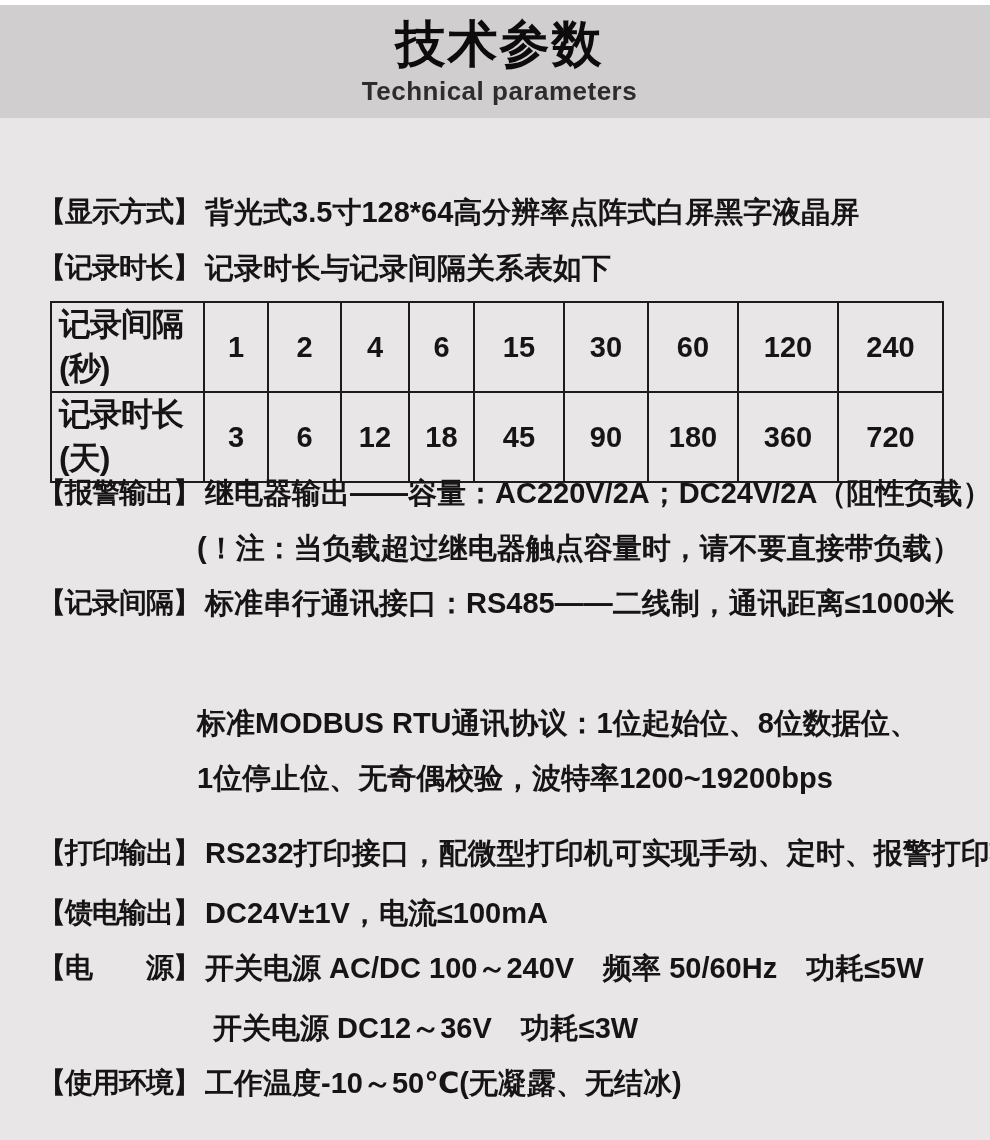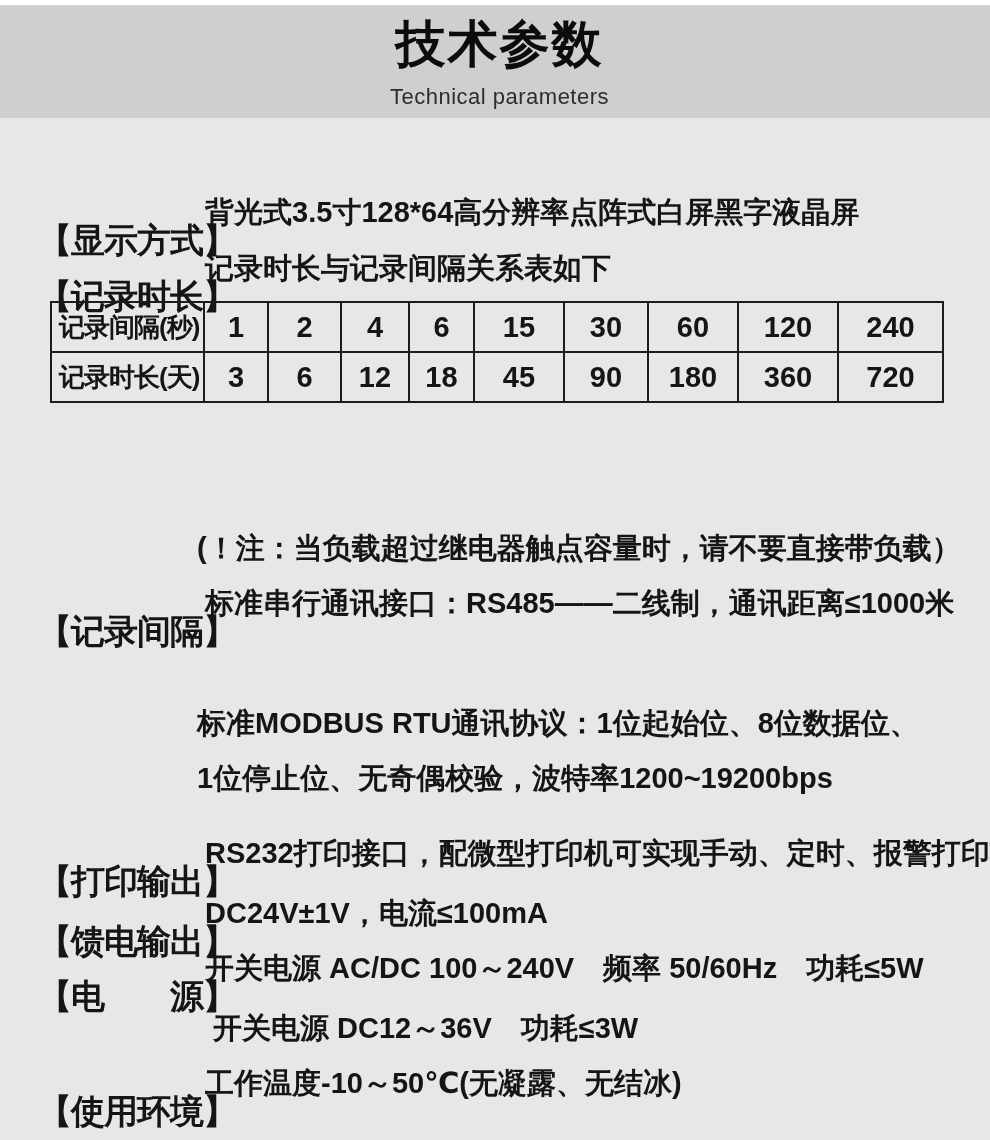--- a/index.html
+++ b/index.html
@@ -36,44 +36,43 @@
   }
   .page-title {
     margin-top: 13px;
     font-size: 50px;
     line-height: 52px;
     font-weight: 800;
     letter-spacing: 2px;
     color: #0d0b0b;
   }
   .page-subtitle {
-    margin-top: 15px;
-    font-size: 22px;
+    margin-top: 9px;
+    font-size: 26px;
     line-height: 24px;
-    font-weight: 400;
+    font-weight: 700;
     color: #2e2c2c;
     letter-spacing: 0.5px;
   }
   .spec-row {
     position: absolute;
     left: 38px;
     white-space: nowrap;
     font-size: 29px;
     line-height: 34px;
     font-weight: 600;
   }
   .spec-row.indent1 { left: 197px; }
   .spec-row.indent2 { left: 437px; }
   .spec-label {
     display: inline-block;
     width: 159px;
-    font-size: 34px;
+    font-size: 28px;
     letter-spacing: -1px;
     vertical-align: top;
-    margin-top: 28px;
   }
   .spec-text {
     display: inline-block;
     vertical-align: top;
   }
   .record-table {
     position: absolute;
     left: 50px;
     top: 301px;
     width: 892px;
@@ -86,21 +85,21 @@
     height: 50px;
     text-align: center;
     vertical-align: middle;
     font-size: 29px;
     color: var(--text);
     overflow: hidden;
   }
   .record-table td.row-header {
     text-align: left;
     padding-left: 7px;
-    font-size: 26px;
+    font-size: 32px;
     letter-spacing: -1px;
   }
 </style>
 </head>
 <body>
 
 <div class="page">
   <div class="top-strip"></div>
 
   <div class="header-band">
@@ -153,20 +152,24 @@
       <td>45</td>
       <td>90</td>
       <td>180</td>
       <td>360</td>
       <td>720</td>
     </tr>
   </tbody>
     </table>
 
 
+  <div class="spec-row" style="top:476px;">
+    <span class="spec-label">【报警输出】</span>
+    <span class="spec-text">继电器输出——容量：AC220V/2A；DC24V/2A（阻性负载）</span>
+  </div>
   <div class="spec-row indent1" style="top:531px;">
     <span class="spec-text">(！注：当负载超过继电器触点容量时，请不要直接带负载）</span>
   </div>
 
   <div class="spec-row" style="top:586px;">
     <span class="spec-label">【记录间隔】</span>
     <span class="spec-text">标准串行通讯接口：RS485——二线制，通讯距离≤1000米</span>
   </div>
   <div class="spec-row indent1" style="top:706px;">
     <span class="spec-text">标准MODBUS RTU通讯协议：1位起始位、8位数据位、</span>

